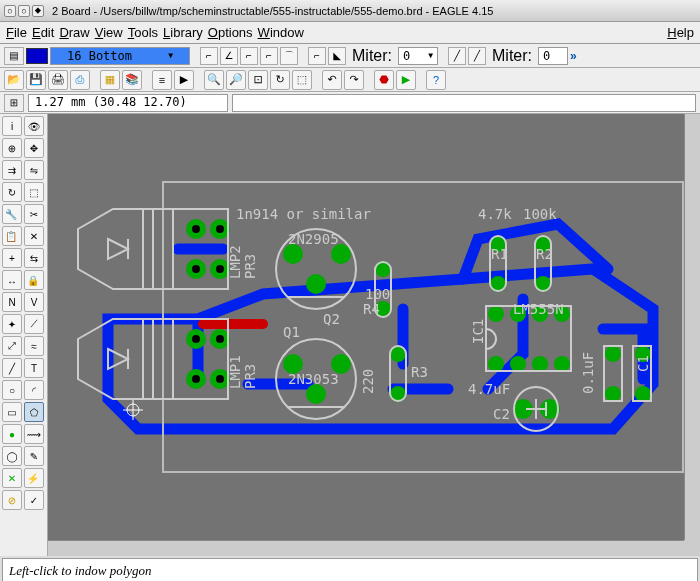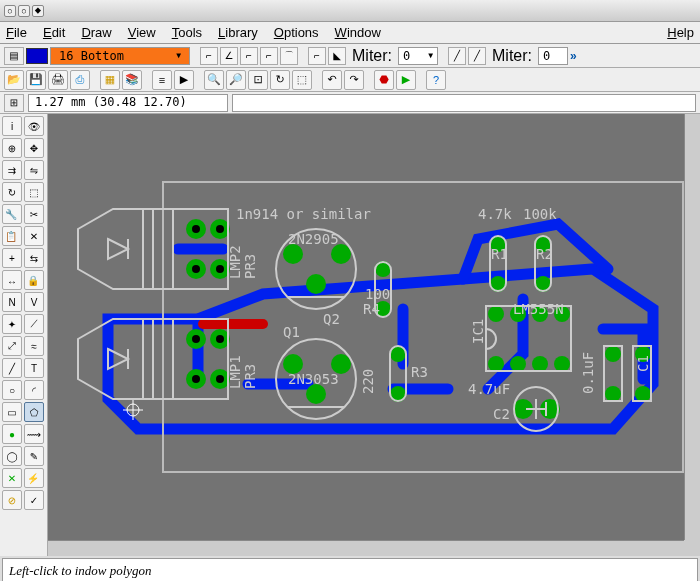--- a/index.html
+++ b/index.html
@@ -1,26 +1,26 @@
 <!DOCTYPE html>
 <html><head>
 <meta charset="utf-8">
 <style>
 * { box-sizing: border-box; margin: 0; padding: 0; }
 body { font-family: Arial, sans-serif; font-size: 12px; background: #ddd; width: 700px; height: 581px; overflow: hidden; }
 .titlebar { height: 22px; background: linear-gradient(#eee,#ccc); display: flex; align-items: center; padding: 0 4px; border-bottom: 1px solid #999; font-size: 11px; }
 .titlebar .btn { width: 12px; height: 12px; border: 1px solid #888; border-radius: 2px; margin-right: 2px; display: flex; align-items: center; justify-content: center; font-size: 9px; background: #f0f0f0; }
 .titlebar .title { margin-left: 6px; flex: 1; }
-.menubar { height: 22px; background: #eee; display: flex; align-items: center; padding: 0 6px; border-bottom: 1px solid #999; gap: 16px; font-size: 13px; }
+.menubar { height: 22px; background: #eee; display: flex; align-items: center; padding: 0 6px; border-bottom: 1px solid #999; gap: 5px; font-size: 13px; }
 .menubar span { cursor: default; }
 .menubar span u { text-decoration: underline; }
 .menubar .spacer { flex: 1; }
 .paramrow { height: 24px; background: #eee; display: flex; align-items: center; padding: 0 4px; border-bottom: 1px solid #aaa; gap: 2px; }
 .swatch { width: 22px; height: 16px; background: #0000cc; border: 1px solid #333; }
-.layersel { height: 18px; background: #f97316; border: 1px solid #999; padding: 0 8px; display: flex; align-items: center; min-width: 140px; font-family: monospace; }
+.layersel { height: 18px; background: #3b82f6; border: 1px solid #999; padding: 0 16px; display: flex; align-items: center; min-width: 140px; font-family: monospace; }
 .layersel .arrow { margin-left: auto; font-size: 8px; }
 .seg { width: 18px; height: 18px; border: 1px solid #aaa; display: flex; align-items: center; justify-content: center; font-size: 10px; background: #f5f5f5; }
 .plabel { font-size: 16px; padding: 0 4px; font-family: sans-serif; }
 .pinput { height: 18px; border: 1px solid #999; background: #fff; padding: 0 4px; font-family: monospace; min-width: 40px; display: flex; align-items: center; }
 .pinput .arrow { margin-left: auto; font-size: 8px; }
 .hdrtoolbar { height: 24px; background: #eee; display: flex; align-items: center; padding: 0 4px; gap: 2px; border-bottom: 1px solid #aaa; }
 .tbtn { width: 20px; height: 20px; border: 1px solid #aaa; background: #f5f5f5; display: flex; align-items: center; justify-content: center; font-size: 11px; border-radius: 2px; }
 .tsep { width: 6px; }
 .coordrow { height: 22px; background: #eee; display: flex; align-items: center; padding: 0 4px; gap: 4px; border-bottom: 1px solid #aaa; }
 .coordbox { background: #fff; border: 1px solid #999; height: 18px; padding: 0 6px; font-family: monospace; display: flex; align-items: flex-start; min-width: 200px; }
@@ -39,20 +39,21 @@
 .pcbtext { font-family: monospace; fill: #ccc; font-size: 14px; }
 .pcborigin { stroke: #fff; stroke-width: 1; fill: none; }
 </style>
 </head>
 <body>
 
 <div class="titlebar">
   <div class="btn">○</div>
   <div class="btn">○</div>
   <div class="btn">⬥</div>
+  <span class="title">2 Board - /Users/billw/tmp/scheminstructable/555-instructable/555-demo.brd - EAGLE 4.15</span>
 </div>
 
 <div class="menubar">
   <span><u>F</u><span></span>ile</span>
   <span><u>E</u>dit</span>
   <span><u>D</u>raw</span>
   <span><u>V</u>iew</span>
   <span><u>T</u>ools</span>
   <span><u>L</u>ibrary</span>
   <span><u>O</u>ptions</span>

